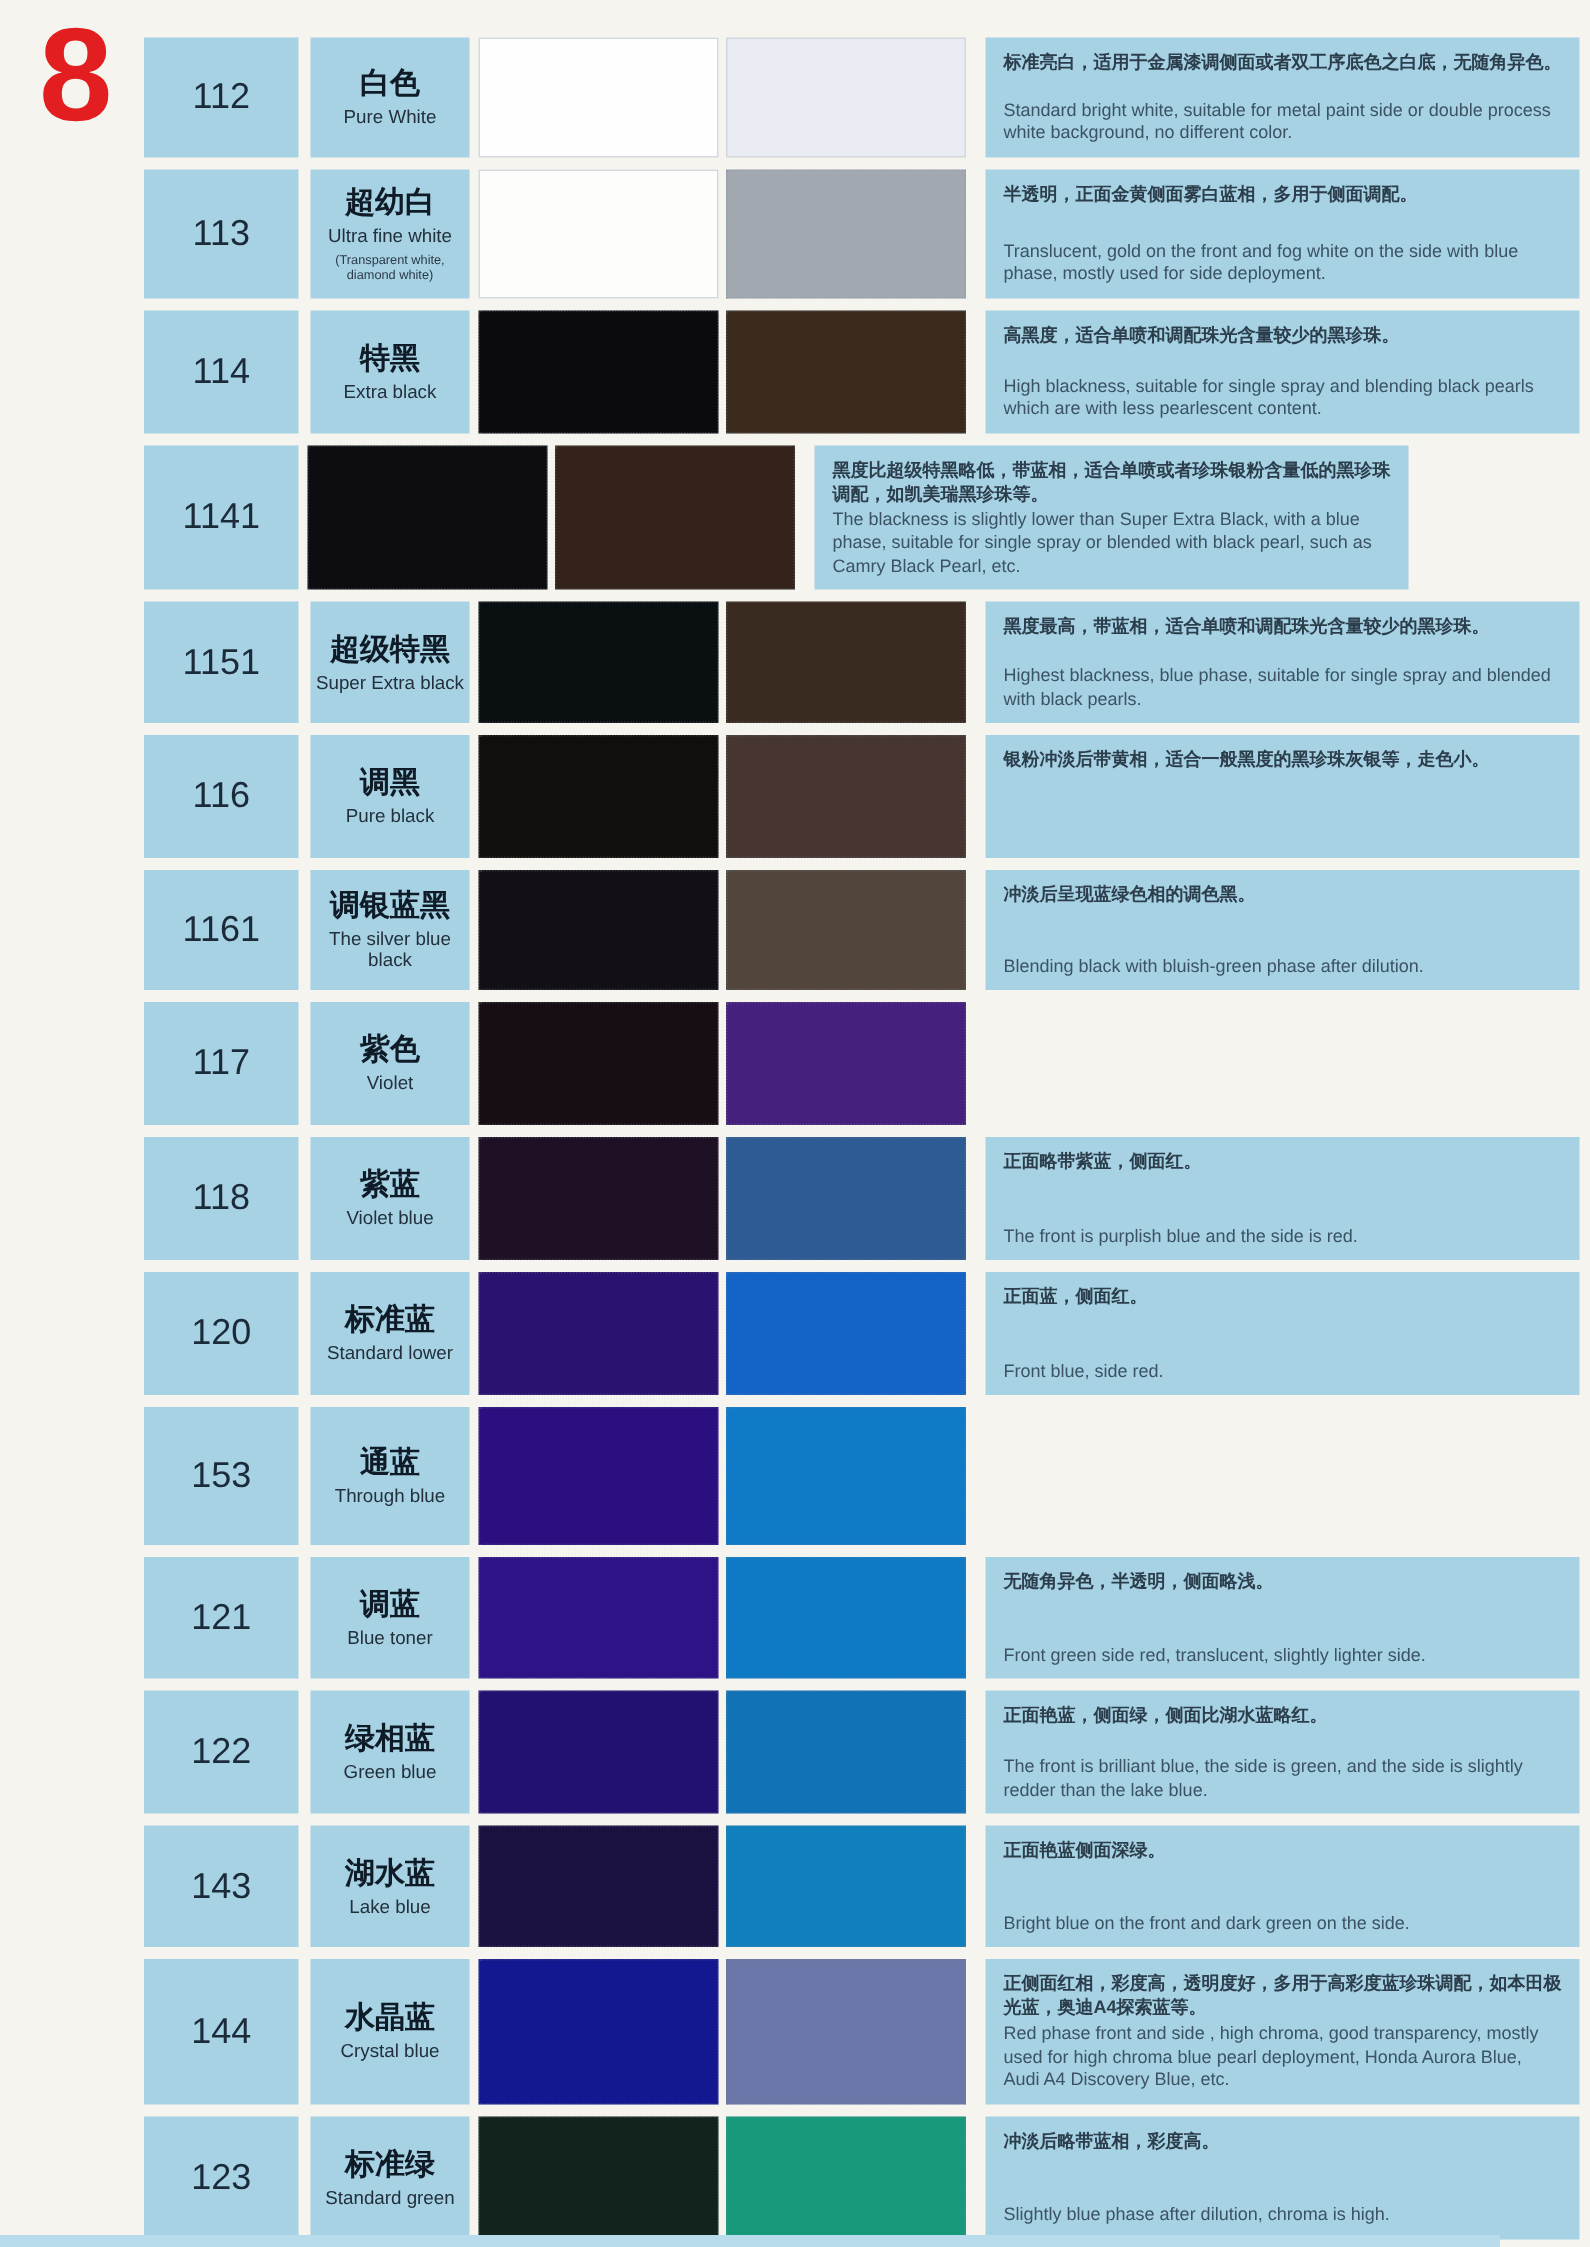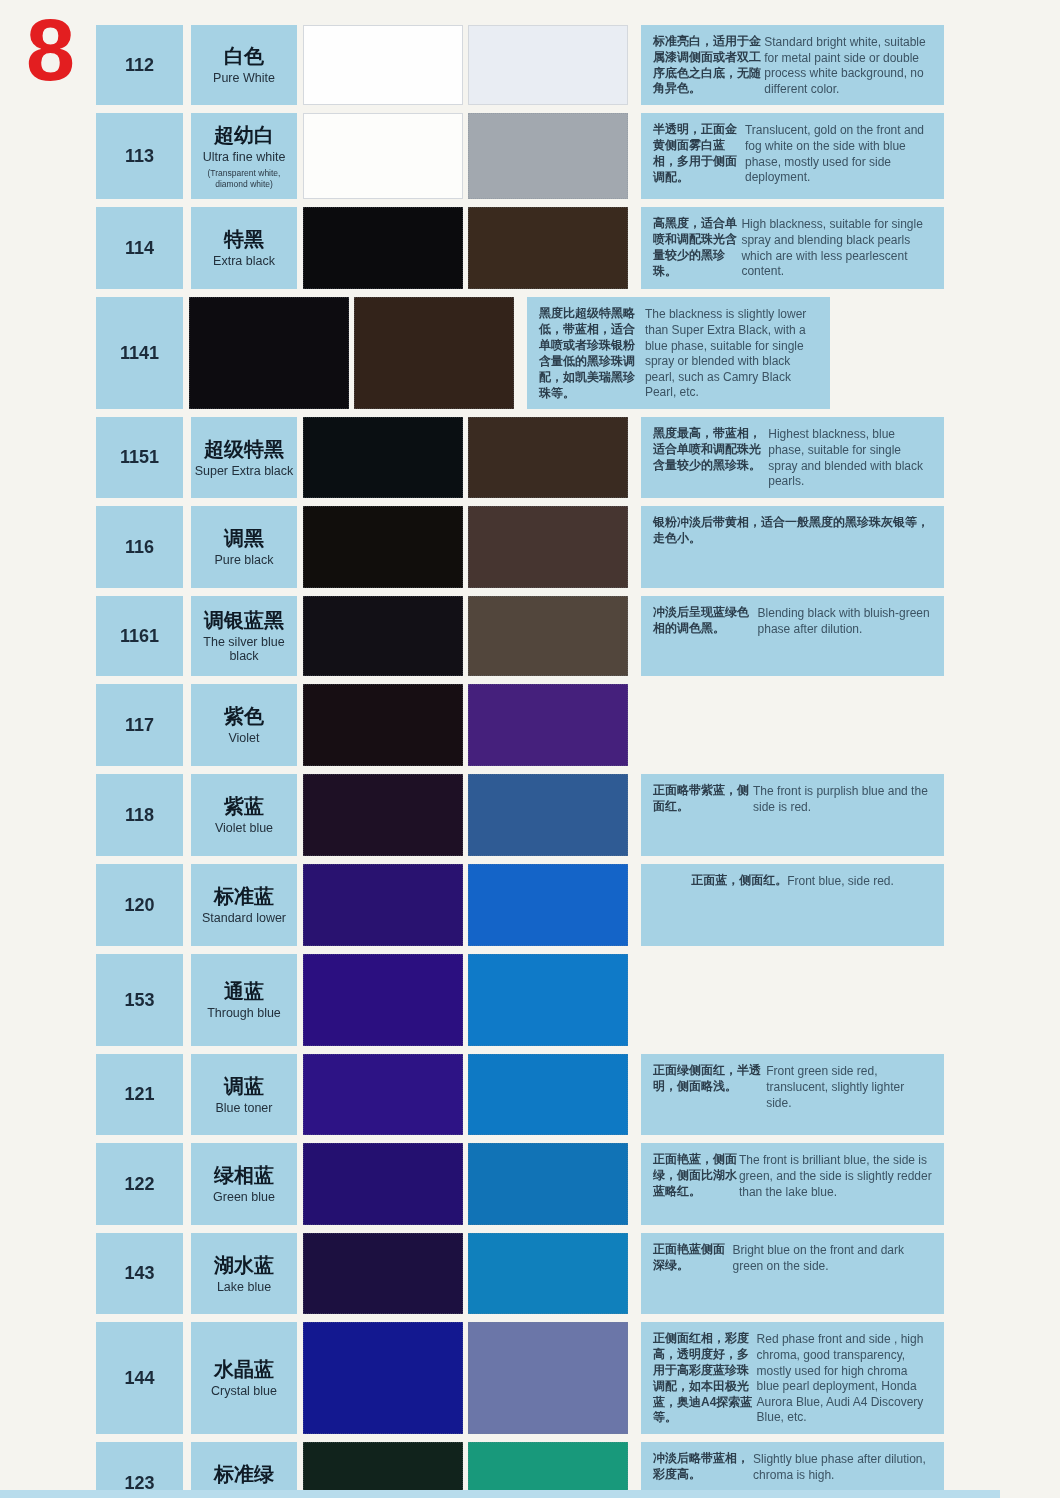--- a/index.html
+++ b/index.html
@@ -33,43 +33,43 @@
   #rows .row:nth-child(10){min-height:82px}
   #rows .row:nth-child(11){min-height:92px}
   #rows .row:nth-child(12){min-height:81px}
   #rows .row:nth-child(13){min-height:82px}
   #rows .row:nth-child(14){min-height:81px}
   #rows .row:nth-child(15){min-height:86px}
   #rows .row:nth-child(16){min-height:82px}
   .cell{box-sizing:border-box;}
   .cell.blue{background:#a6d2e4;}
   .cell.code{
-    width:87px;margin-left:96px;
+    width:103px;margin-left:96px;
     display:flex;align-items:center;justify-content:center;
-    font-size:18px;font-weight:bold;color:#1b2b3a;
+    font-size:24px;font-weight:normal;color:#1b2b3a;
   }
   .cell.name{
     width:106px;margin-left:8px;
     display:flex;flex-direction:column;align-items:center;justify-content:center;
     text-align:center;padding:2px;
   }
   .name-cn{font-size:20px;font-weight:bold;color:#0f1b26;line-height:1.15;}
   .name-en{font-size:12.5px;color:#22303c;line-height:1.15;margin-top:3px;}
   .name-note{font-size:8.5px;color:#2b3945;line-height:1.2;margin-top:4px;}
   .cell.swatch{
     width:160px;
     border:1px dotted rgba(120,135,148,0.30);
   }
   .cell.swatch.front{margin-left:6px;}
   .cell.swatch.side{margin-left:5px;}
   .cell.swatch.light{border:1px solid #d4d8dd;}
   .cell.desc{
-    width:303px;margin-left:13px;
+    width:396px;margin-left:13px;
     padding:9px 12px 8px 12px;
-    display:flex;flex-direction:row;justify-content:center;
+    display:flex;flex-direction:column;justify-content:space-between;
   }
   .desc-cn{font-size:12px;font-weight:600;color:#2c3e4c;line-height:1.32;}
   .desc-en{font-size:12px;color:#3b5363;line-height:1.3;margin-top:1px;}
   .footer-strip{
     position:absolute;left:0;bottom:0;
     width:1000px;height:8px;
     background:#b8dcec;
   }
 </style>
 </head>
@@ -232,21 +232,21 @@
   <div class="row">
     <div class="cell blue code">121</div>
     <div class="cell blue name">
       <div class="name-cn">调蓝</div>
       <div class="name-en">Blue toner</div>
 
     </div>
     <div class="cell swatch front" style="background: rgb(45, 19, 133);"></div>
     <div class="cell swatch side" style="background: rgb(14, 121, 196);"></div>
     <div class="cell blue desc">
-      <div class="desc-cn">正面绿侧面红，半透明，侧面略浅。</div>
+      <div class="desc-cn">无随角异色，半透明，侧面略浅。</div>
       <div class="desc-en">Front green side red, translucent, slightly lighter side.</div>
     </div>
   </div>
 
   <div class="row">
     <div class="cell blue code">122</div>
     <div class="cell blue name">
       <div class="name-cn">绿相蓝</div>
       <div class="name-en">Green blue</div>
 

